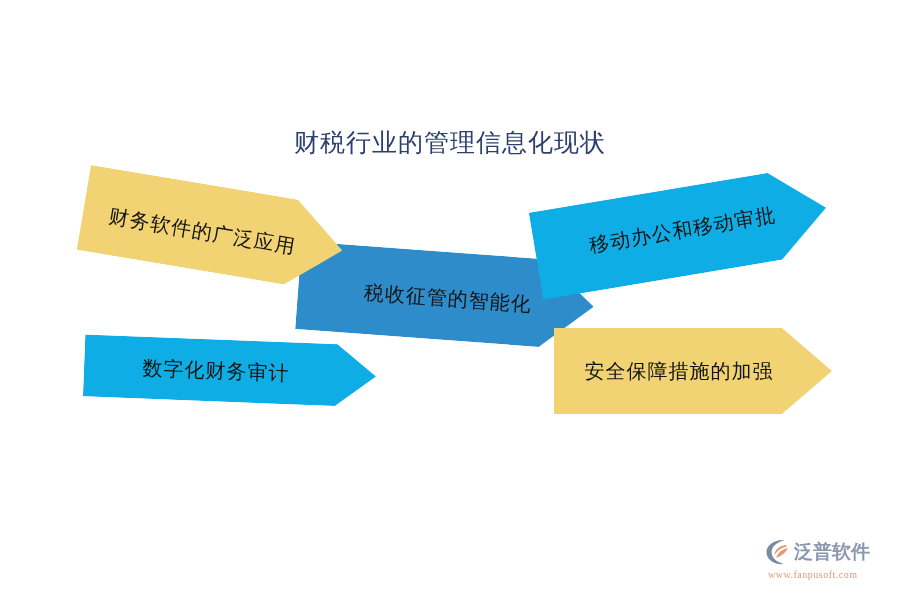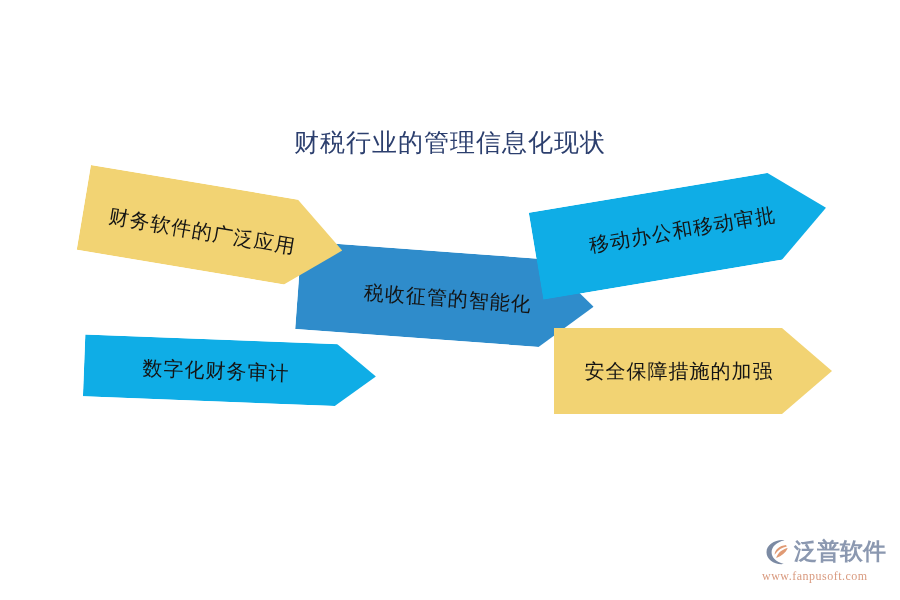--- a/index.html
+++ b/index.html
@@ -142,33 +142,34 @@
     align-items: center;
     height: 32px;
   }
   #watermark-mark {
     width: 30px;
     height: 30px;
     flex: 0 0 30px;
     margin-right: 2px;
   }
   #watermark-brand {
-    font-size: 23px;
+    font-size: 19px;
     font-weight: bold;
     color: #8b98b0;
     font-family: "Liberation Serif", "DejaVu Serif", serif;
     letter-spacing: 0px;
     line-height: 30px;
   }
   #watermark-url {
-    font-size: 12px;
+    font-size: 10px;
     color: #d99a7f;
     font-family: "Liberation Serif", "DejaVu Serif", serif;
     letter-spacing: 0.5px;
     margin-top: 1px;
+    margin-left: 6px;
   }
 </style>
 </head>
 <body>
 
 <div id="canvas">
 
   <div id="page-title">财税行业的管理信息化现状</div>
 
   <div class="arrow" id="arrow-finance-software">

